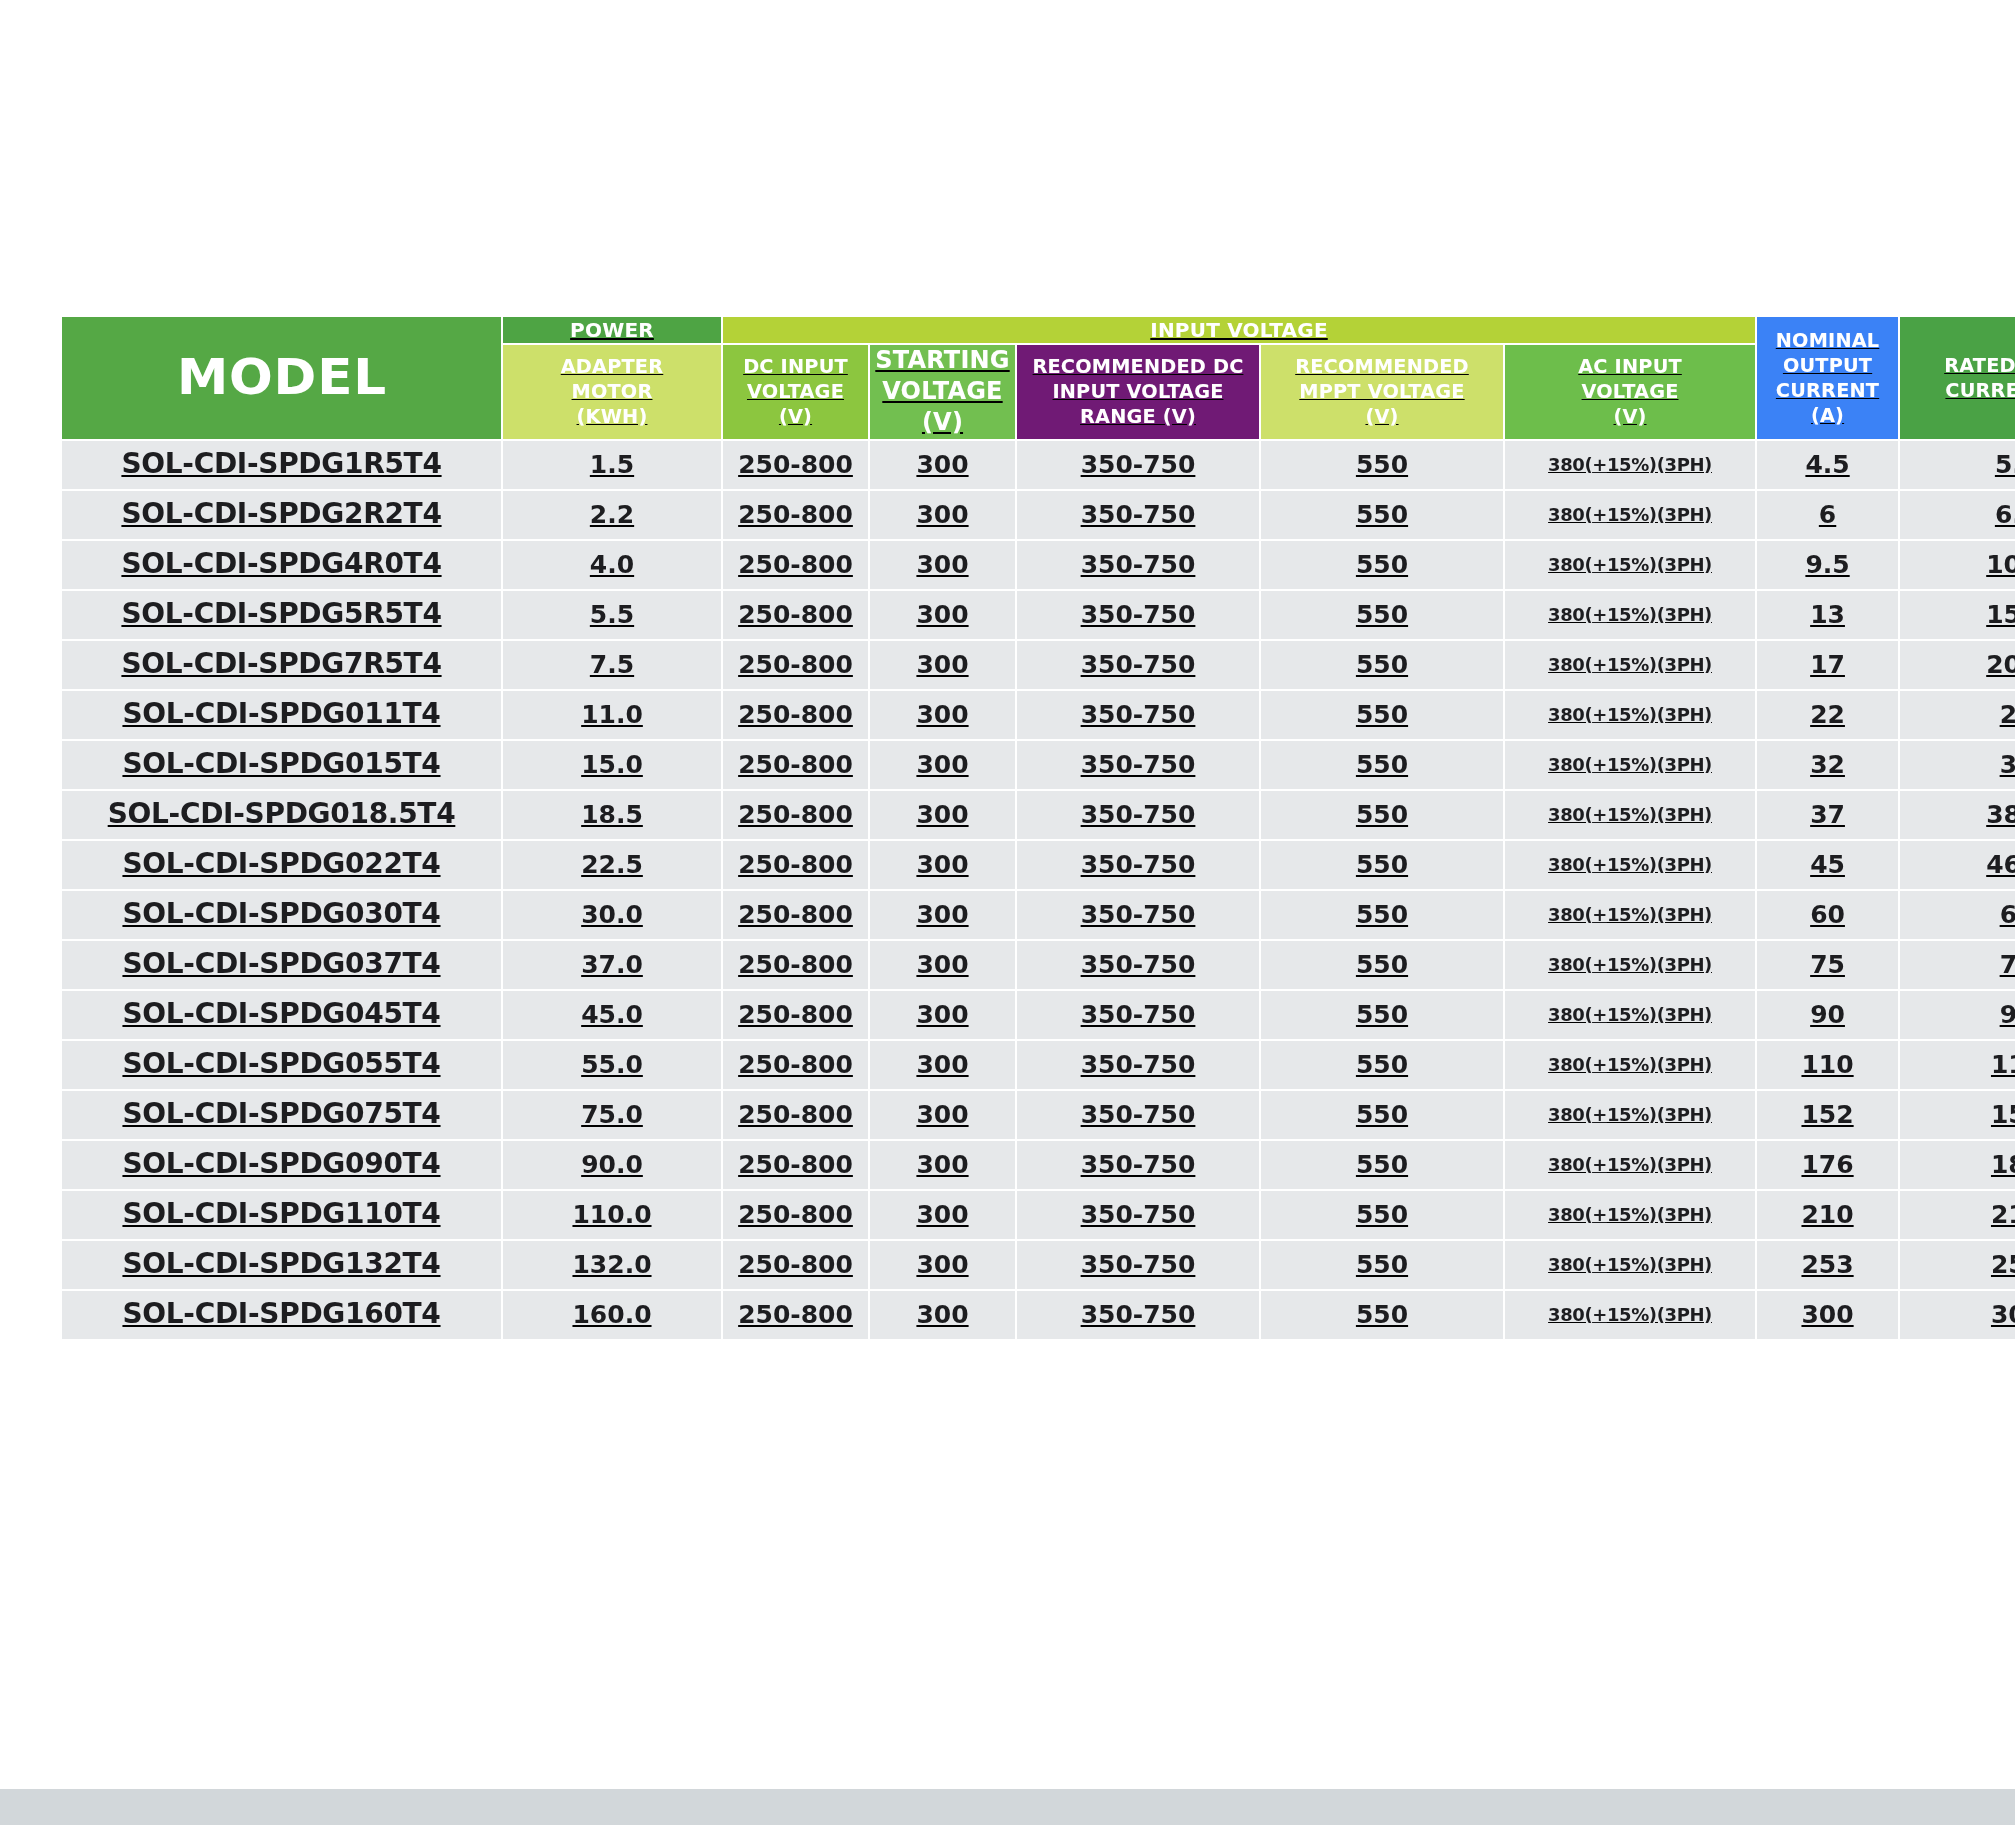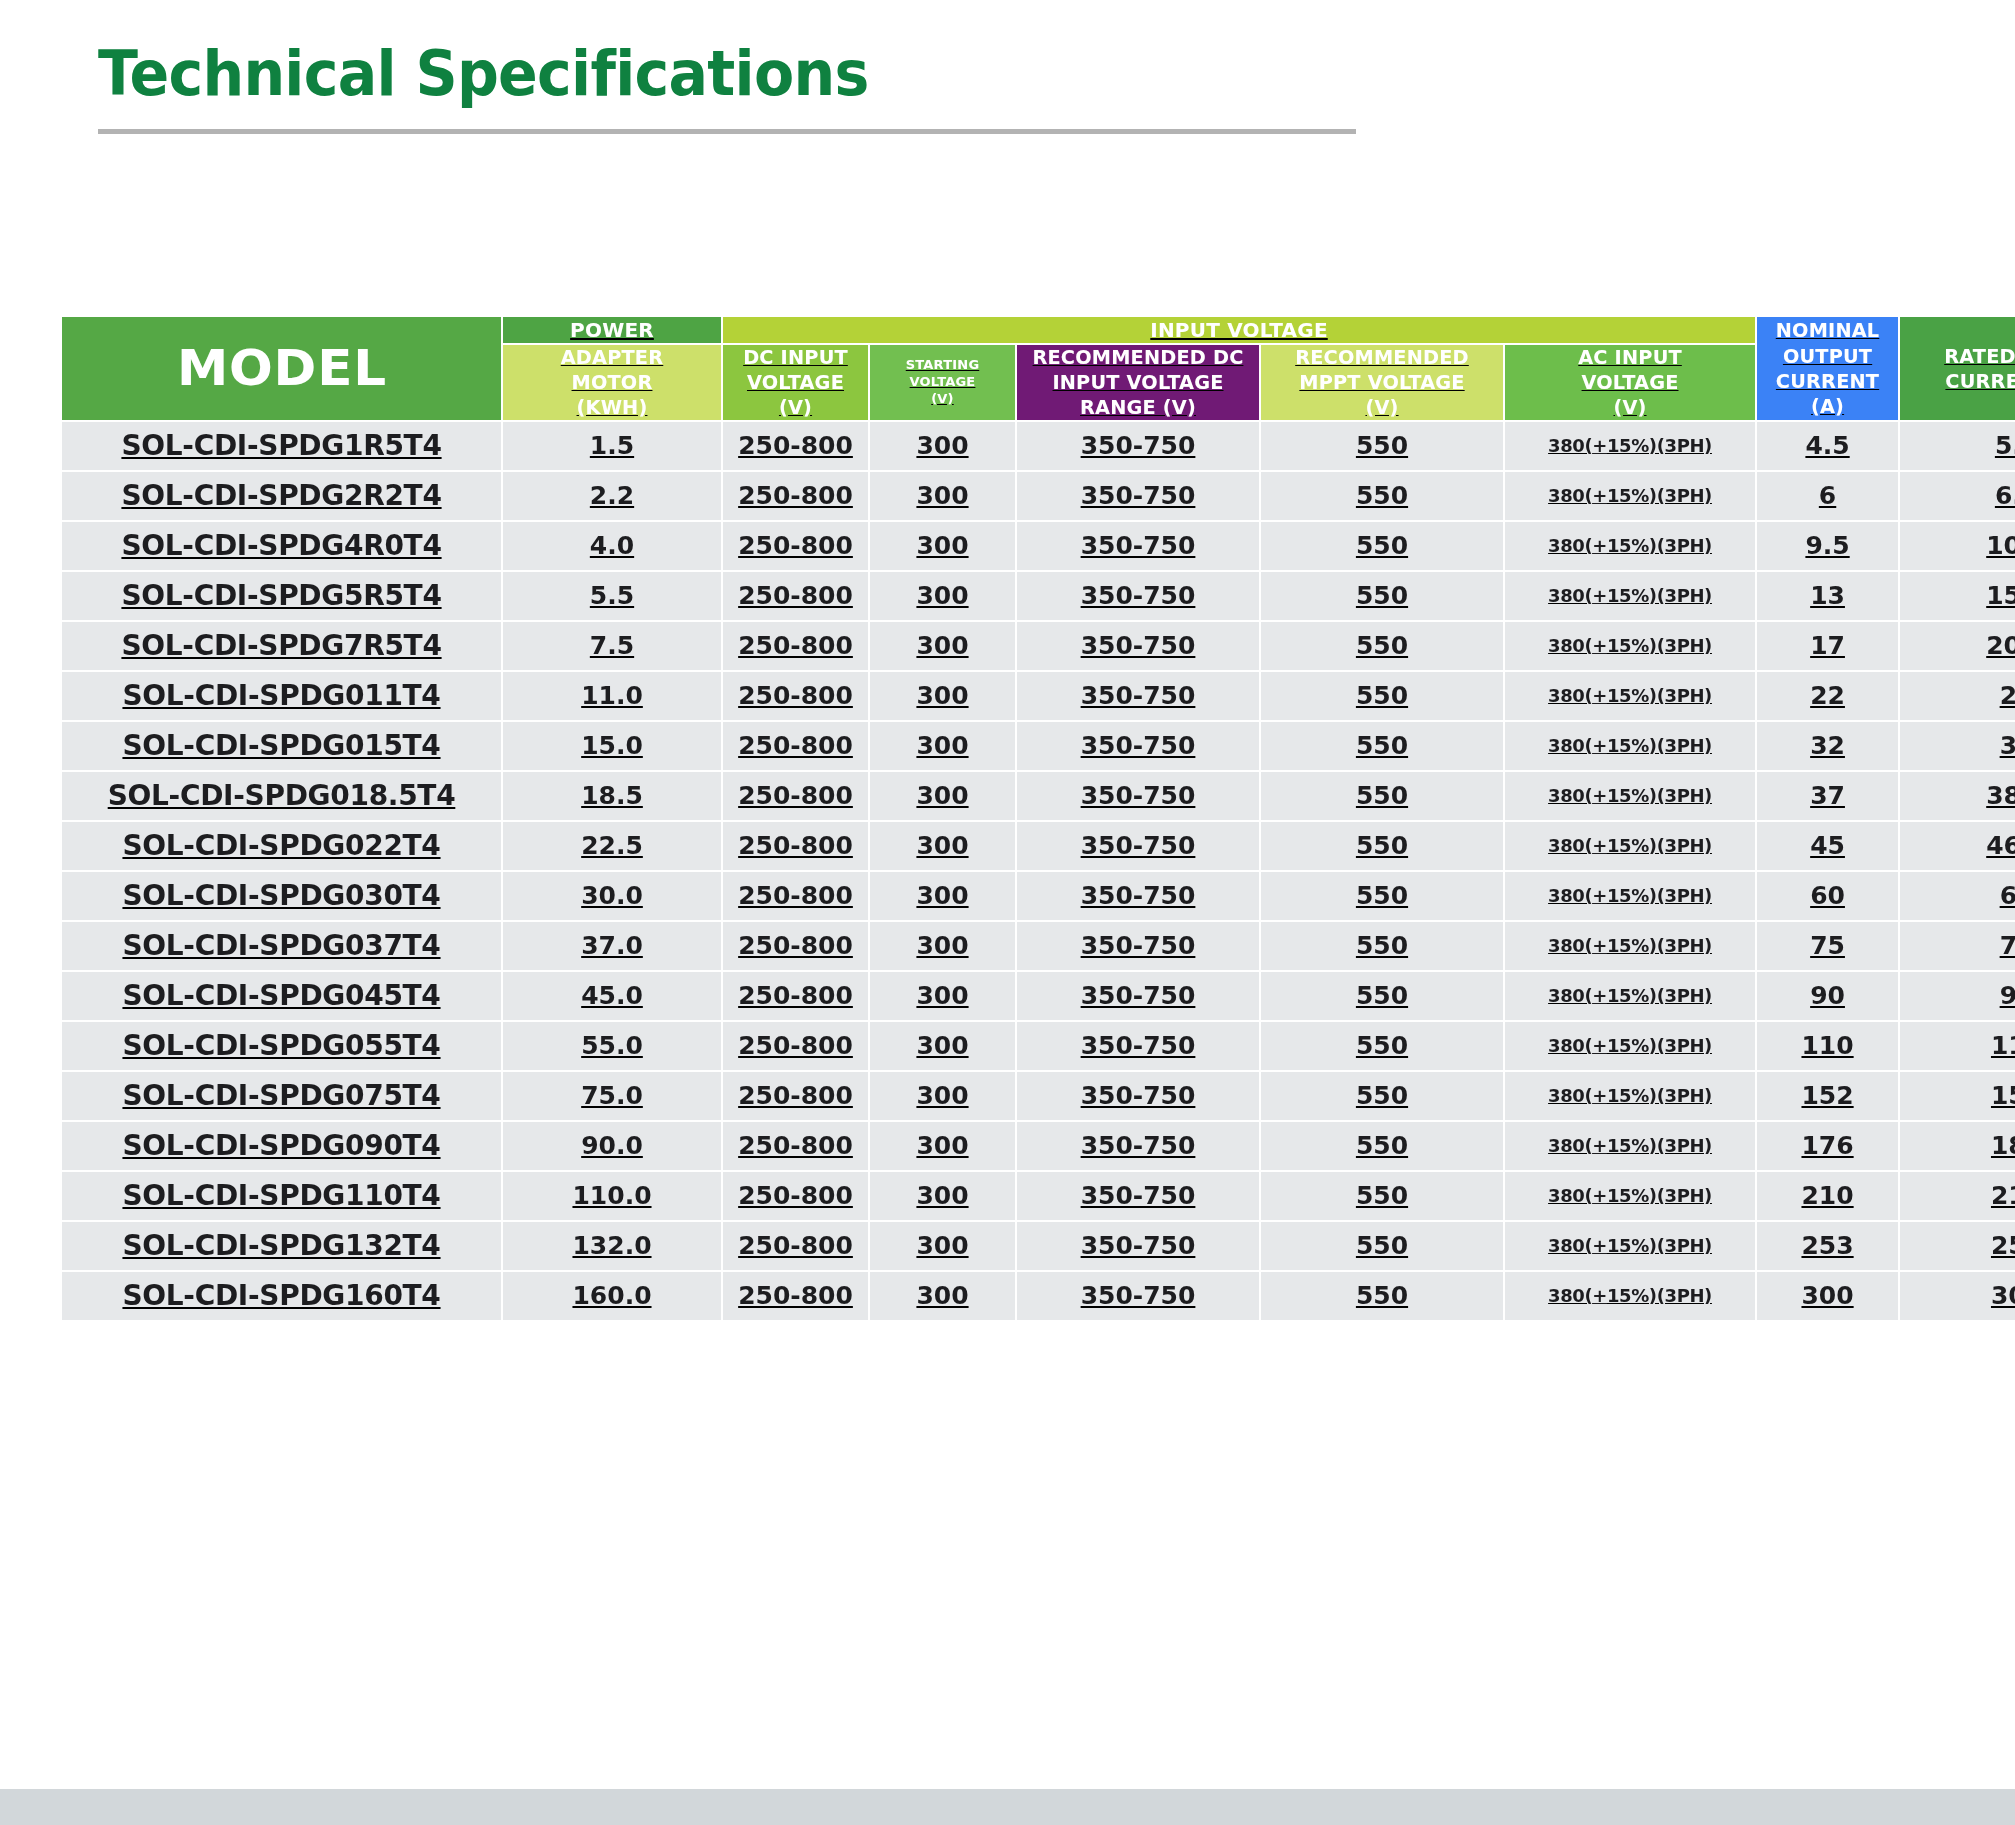--- a/index.html
+++ b/index.html
@@ -84,21 +84,21 @@
     transform: none;
   }
   .hd-model span {
     display: inline-block;
     transform: scaleX(1.03);
   }
   .hd-power   { background: #4ea444; font-size: 20px; }
   .hd-inputv  { background: #b4d237; font-size: 20px; }
   .hd-adapter { background: #cde06a; font-size: 19.3px; }
   .hd-dcin    { background: #8cc63f; font-size: 19.3px; }
-  .hd-start   { background: #72bf50; font-size: 13px; }
+  .hd-start   { background: #72bf50; font-size: 24px; }
   .hd-recdc   { background: #701a75; font-size: 19.3px; }
   .hd-mppt    { background: #cde06a; font-size: 19.3px; }
   .hd-acin    { background: #6dbe4b; font-size: 19.3px; }
   .hd-nom     { background: #3b82f6; font-size: 19.3px; }
   .hd-rated   { background: #4aa245; font-size: 19.3px; }
 
   
   .cell {
     background: #e6e8ea;
     color: #1d1d20;
@@ -125,24 +125,20 @@
     width: 2015px;
     height: 36px;
     background: #d2d7da;
   }
 </style>
 </head>
 <body>
 
 <div class="page">
 
-  <div class="title-block">
-    <div class="page-title">Technical Specifications</div>
-    <div class="title-rule"></div>
-  </div>
 
   <div class="table-wrap">
     <table class="spec">
       <colgroup>
         <col style="width:439px">
         <col style="width:218px">
         <col style="width:145px">
         <col style="width:145px">
         <col style="width:242px">
         <col style="width:242px">

